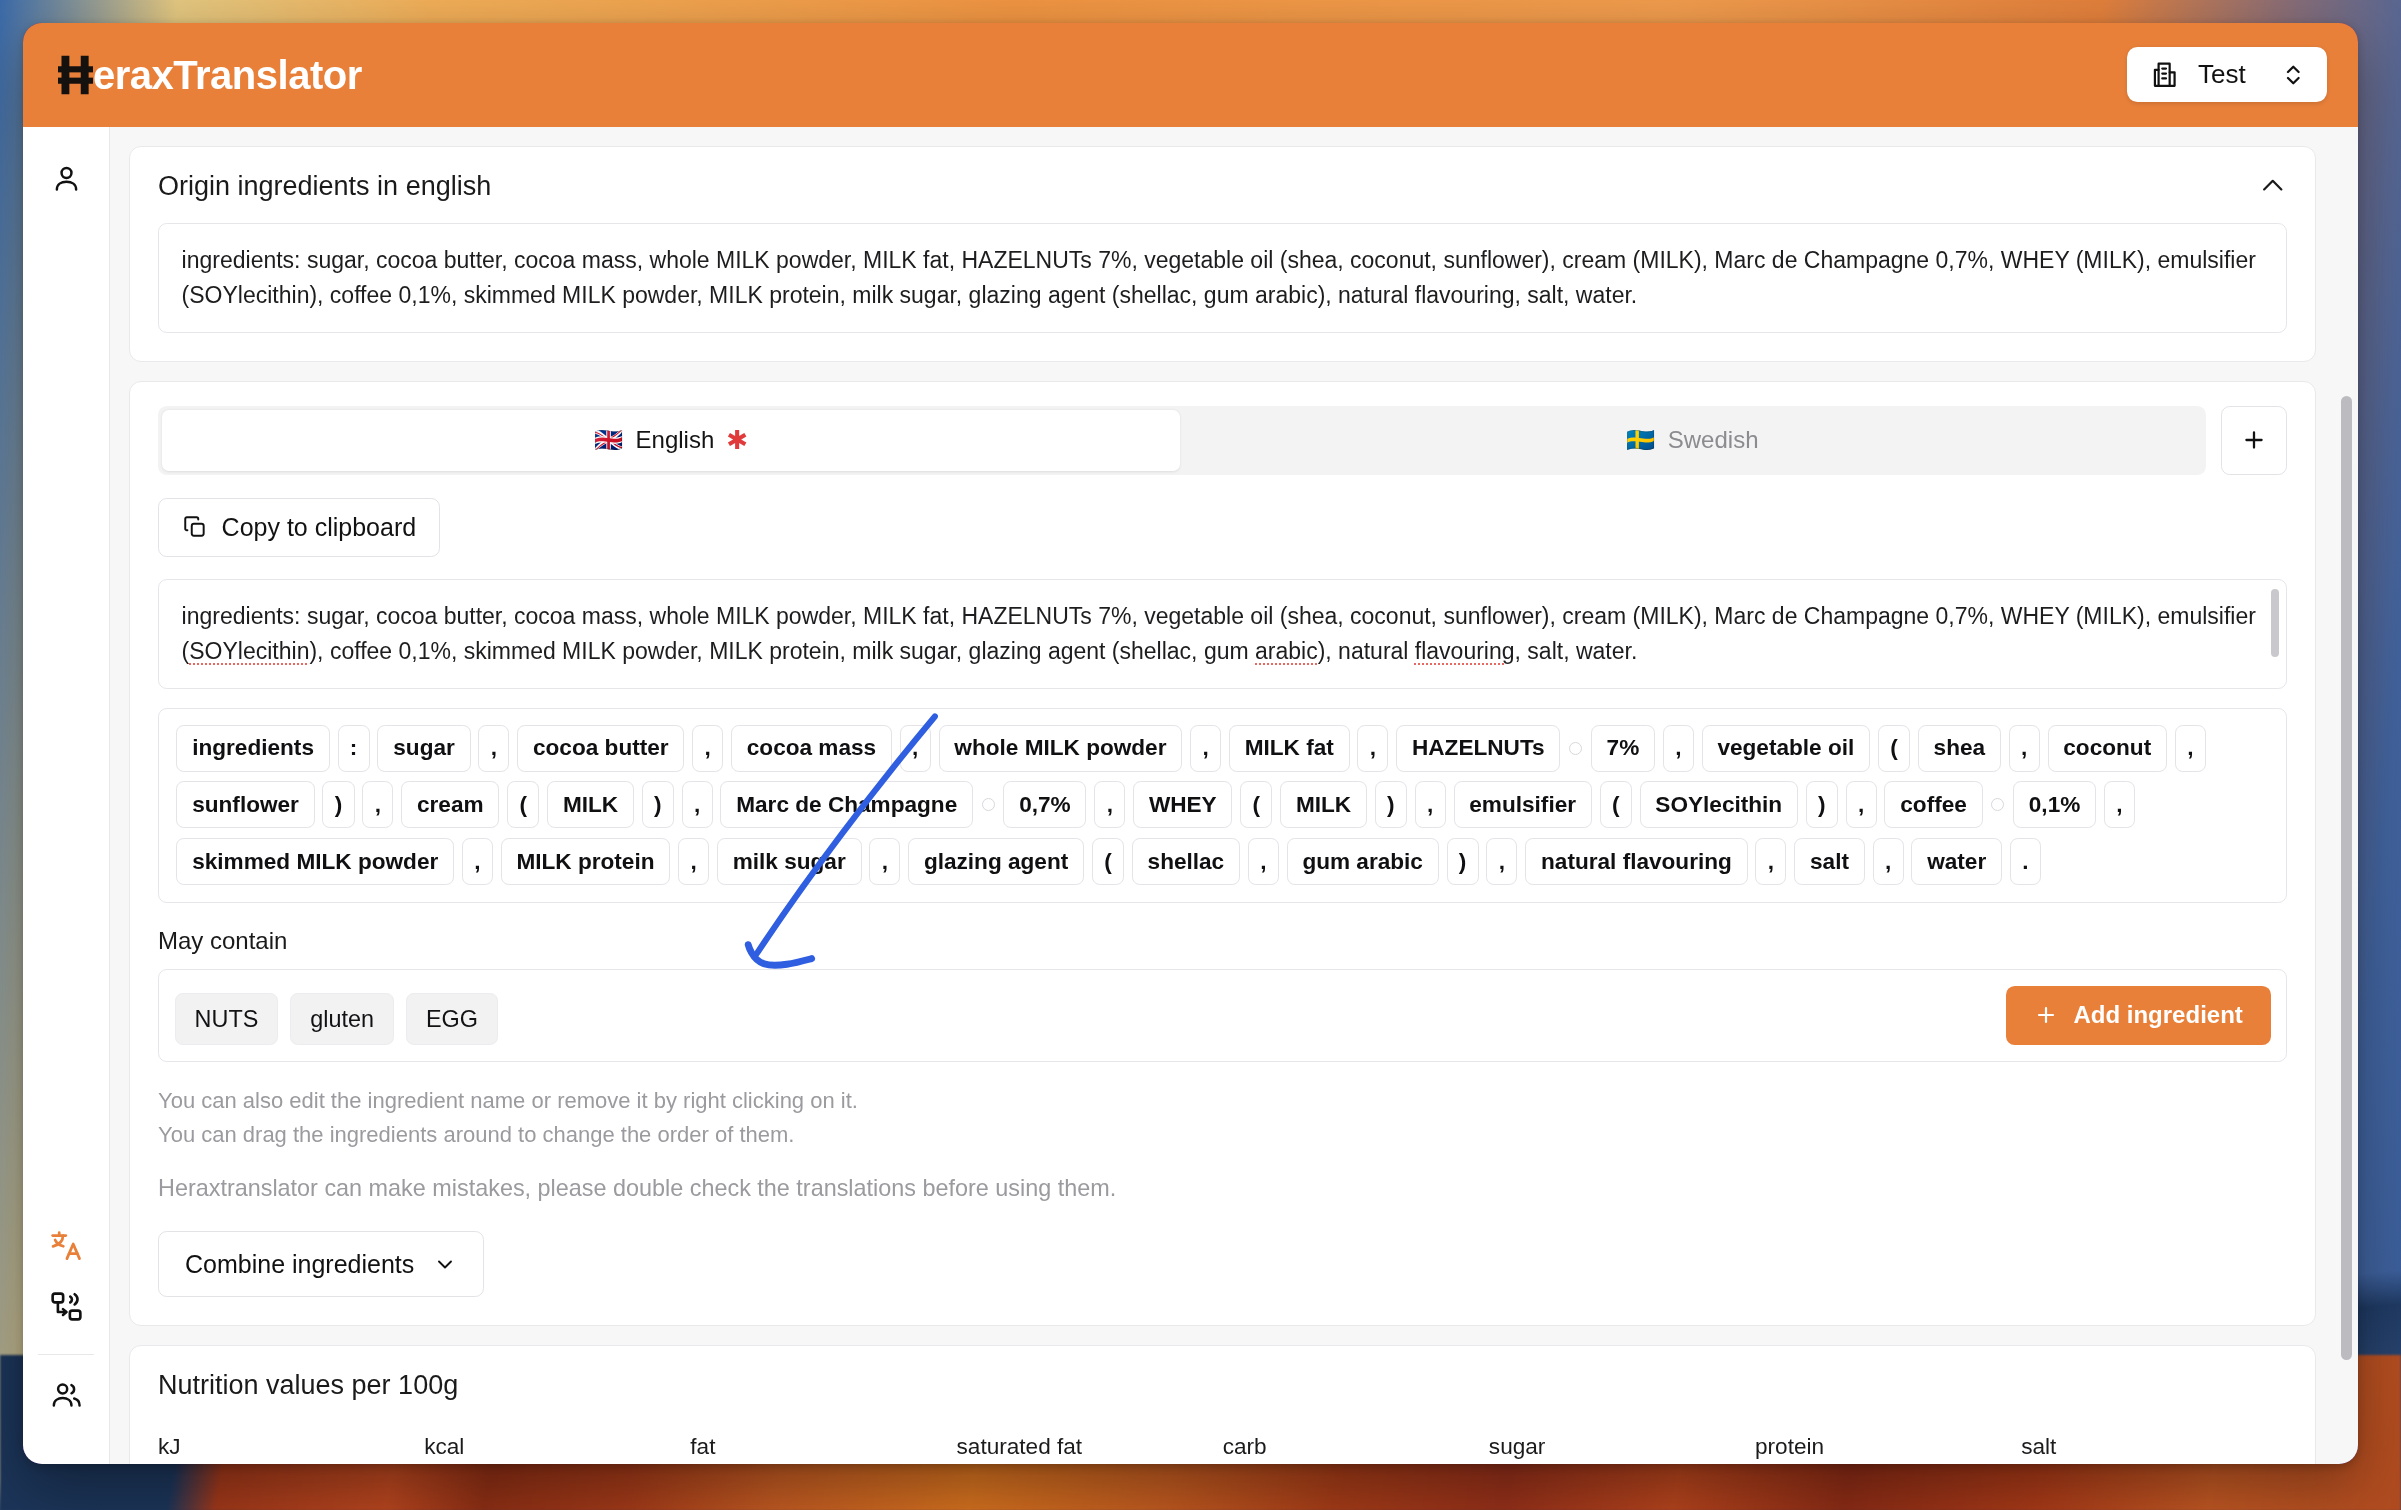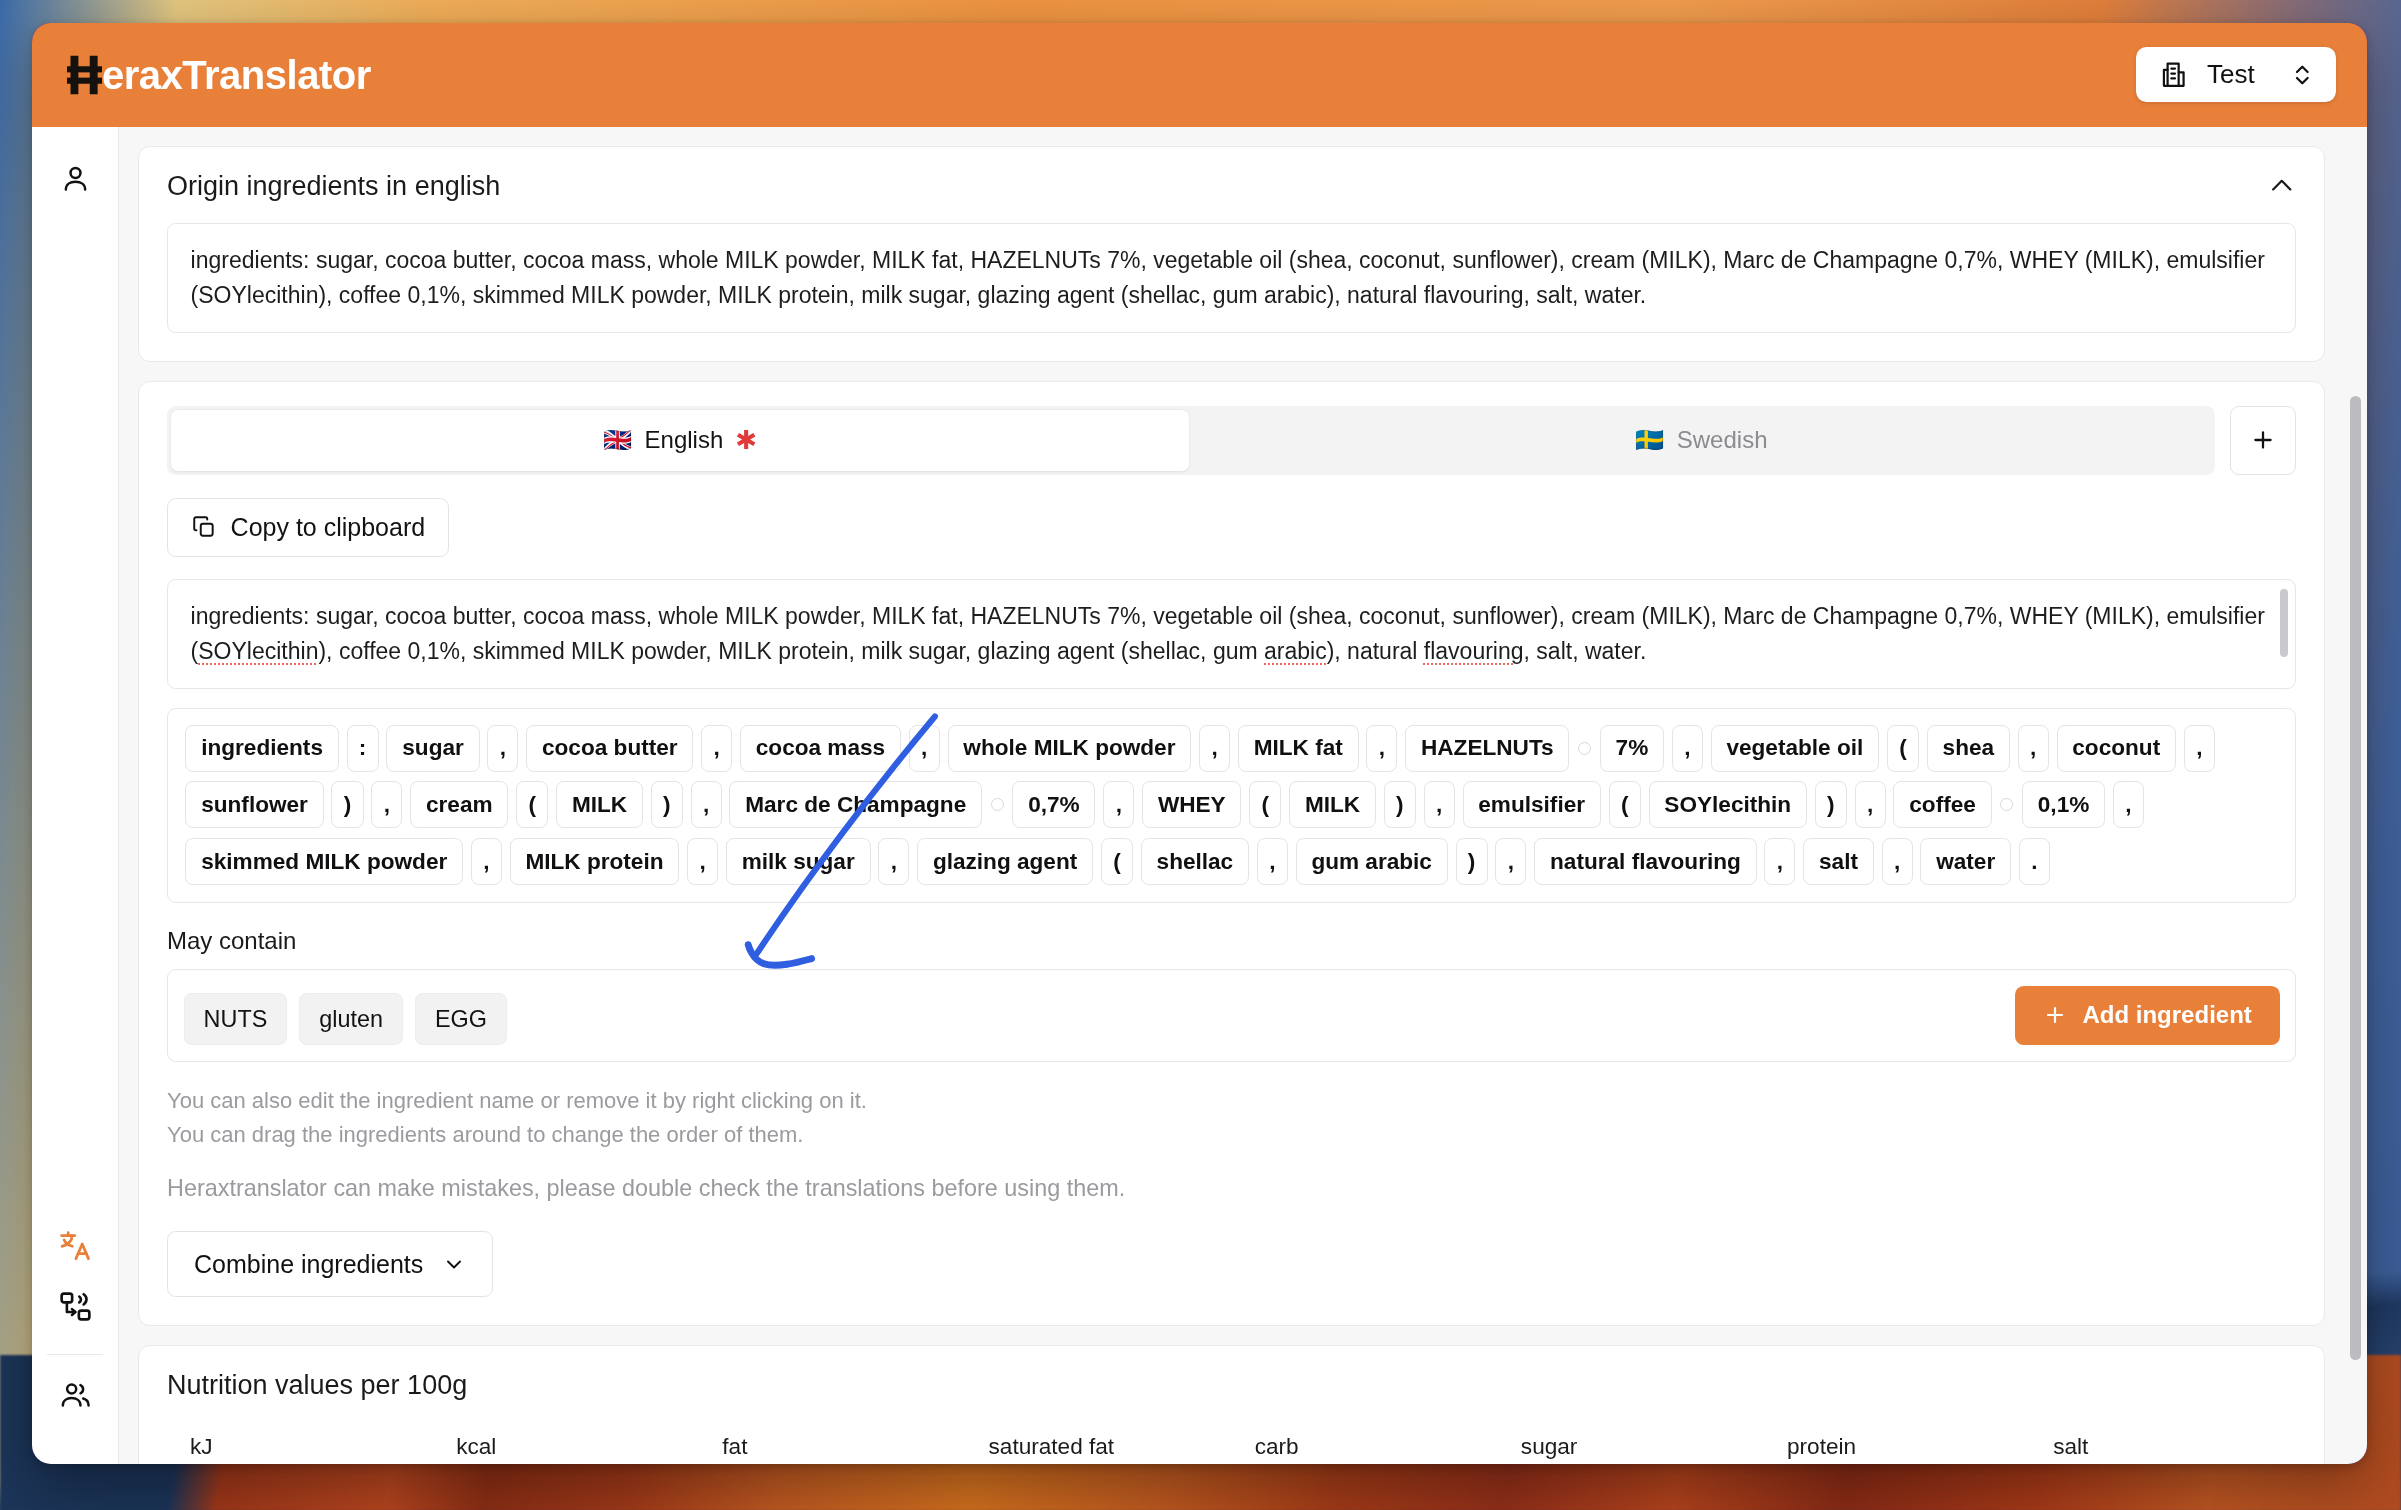--- a/index.html
+++ b/index.html
@@ -49,21 +49,21 @@
         #c05a20 49%, #a53c18 56%,
         #95301a 63%, #b5441d 70%,
         #8c2c16 77%, #a93a18 85%,
         #c05723 92%, #b04b20 100%);
     filter: blur(0.9px);
   }
 
   
   .window {
     position: absolute;
-    left: 32px;
+    left: 23px;
     top: 22.6px;
     width: 2335px;
     height: 1441px;
     background: #4c1d95;
     border-radius: 19px;
     box-shadow: 0 22.6px 61px rgba(0,0,0,.35), 0 2.6px 8.7px rgba(0,0,0,.2);
     overflow: hidden;
     display: flex;
     flex-direction: column;
   }
@@ -345,21 +345,21 @@
   }
 
   
   .nutri-title { font-size: 27px; color: #1a1a1a; }
   .nutri-head {
     display: flex;
     margin-top: 33px;
     font-size: 22.6px;
     color: #1b1b1d;
   }
-  .nutri-head > div { flex: 1; margin-left: 23px; }
+  .nutri-head > div { flex: 1; }
 
   
   .page-scrollbar {
     position: absolute;
     right: 5.2px;
     top: 0;
     bottom: 0;
     width: 14px;
   }
   .page-scroll-thumb {

